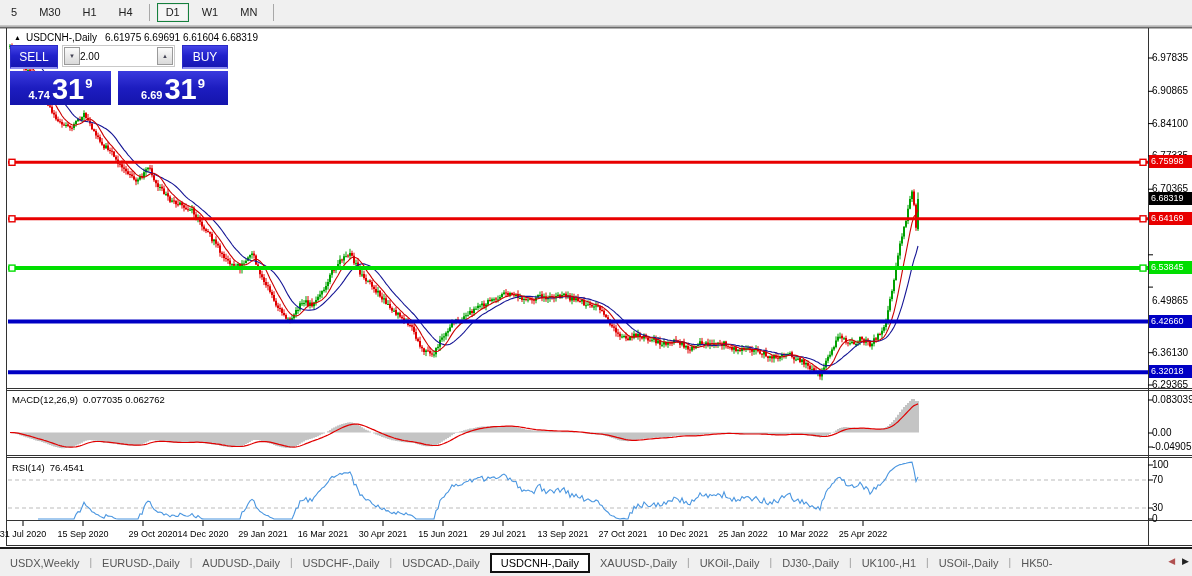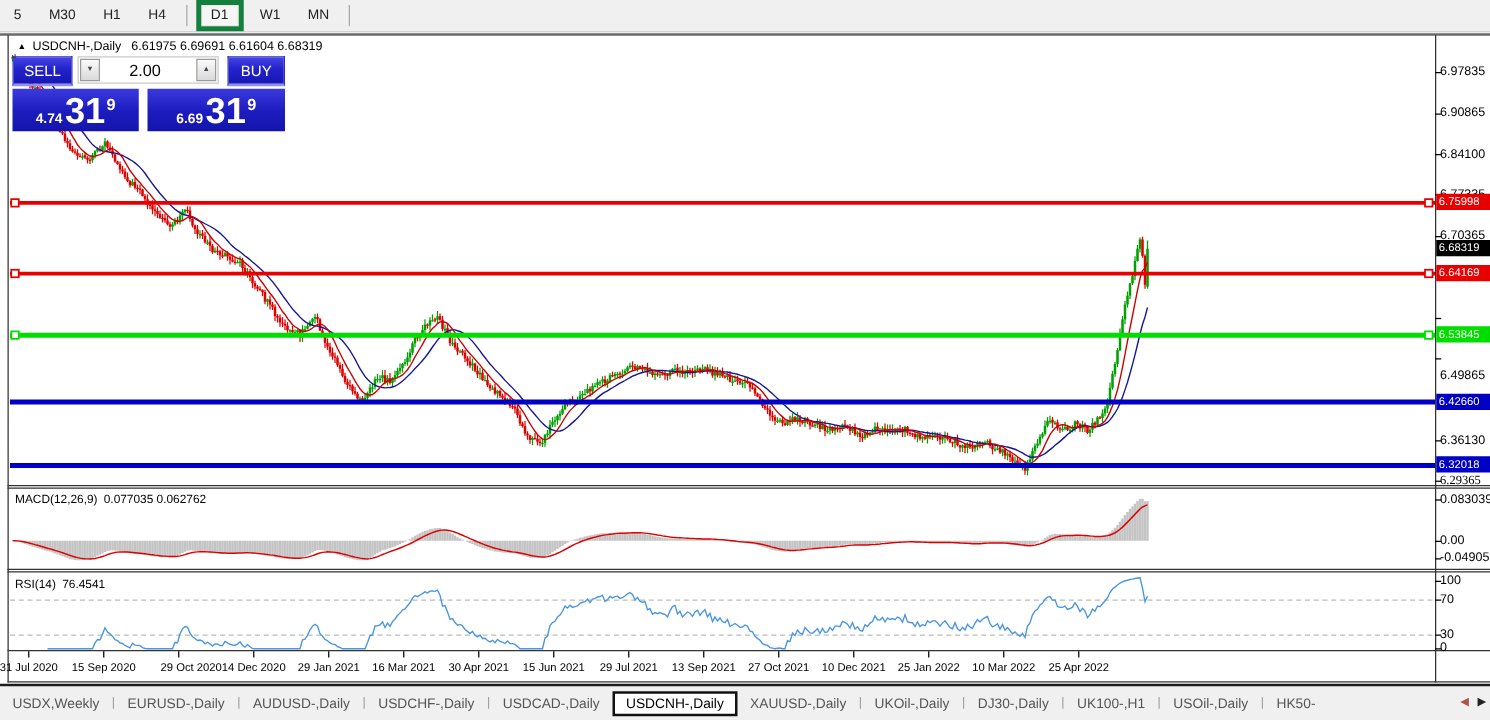--- a/index.html
+++ b/index.html
@@ -4,21 +4,21 @@
 <style>
   html,body{margin:0;padding:0;width:1192px;height:576px;overflow:hidden;
     font-family:"Liberation Sans",sans-serif;background:#f0f0f0;}
   #app{position:relative;width:1192px;height:576px;}
 
   
   #toolbar{position:absolute;left:0;top:0;width:1192px;height:25px;
     background:#f0f0f0;border-bottom:1px solid #c6c6c6;display:flex;align-items:center;}
   .tf-btn{font-size:11px;color:#222;padding:2px 8px;margin:0 2px;border:1px solid transparent;
     background:transparent;cursor:default;line-height:13px;}
-  .tf-btn.active{background:#f6f6f6;border:4px solid #15803d;box-shadow:inset 0 0 0 1px #e8e8e8;}
+  .tf-btn.active{background:#f6f6f6;border:1px solid #15803d;box-shadow:inset 0 0 0 1px #e8e8e8;}
   .tf-sep{width:1px;height:17px;background:#a8a8a8;margin:0 5px;}
 
   
   #chartwin{position:absolute;left:0;top:26px;width:1192px;height:521px;background:#ffffff;}
   #chart-svg{position:absolute;left:0;top:0;}
 
   #chart-header{position:absolute;left:14px;top:6px;font-size:10px;color:#000;white-space:nowrap;}
   #chart-header .tri{font-size:7px;margin-right:5px;position:relative;top:-1px;}
   #chart-header .sym{margin-right:8px;}
 
@@ -35,21 +35,21 @@
   .tw-row{display:flex;align-items:stretch;height:24px;}
   .tw-btn{color:#fff;font-size:12px;border:1px solid #2a2ac8;
     background:linear-gradient(#4343e6 0%,#2222cc 45%,#1717b4 100%);
     border-bottom:2px solid #8f8ff2;cursor:pointer;padding:0;}
   .tw-btn.sell{width:48px;}
   .tw-btn.buy{width:46px;margin-left:7px;}
   .tw-spin{display:flex;align-items:stretch;background:#fff;border:1px solid #c9c9c9;
     margin-left:4px;padding:1px;height:22px;box-sizing:border-box;}
   .tw-spin button{width:16px;border:1px solid #9a9a9a;background:linear-gradient(#fbfbfb,#d9d9d9);
     font-size:6px;color:#445;padding:0;cursor:pointer;}
-  .tw-vol{width:72px;border:none;outline:none;text-align:center;font-size:13px;
+  .tw-vol{width:72px;border:none;outline:none;text-align:left;font-size:10px;
     font-family:"Liberation Sans",sans-serif;padding:0 5px 0 0;color:#000;}
   .tw-prices{display:flex;margin-top:2px;}
   .tw-price{color:#fff;height:33px;display:flex;align-items:flex-end;justify-content:center;
     background:linear-gradient(#3a3ade 0%,#1d1dc0 50%,#1414ac 100%);padding-bottom:1px;cursor:pointer;}
   .tw-price.sellp{width:101px;}
   .tw-price.buyp{width:110px;margin-left:7px;}
   .tw-big{font-size:11px;font-weight:bold;margin-right:2px;margin-bottom:3px;}
   .tw-main{font-size:29px;font-weight:bold;line-height:29px;}
   .tw-sup{font-size:13px;font-weight:bold;margin-bottom:13px;margin-left:1px;}
 
@@ -1553,21 +1553,21 @@
 
     <div id="axis-layer">
         <div class="axis-label" style="top: 26px;">6.97835</div>
         <div class="axis-label" style="top: 59.2887px;">6.90865</div>
         <div class="axis-label" style="top: 91.5984px;">6.84100</div>
         <div class="axis-label" style="top: 123.908px;">6.77335</div>
         <div class="axis-label" style="top: 157.197px;">6.70365</div>
         <div class="axis-label" style="top: 222.795px; margin-top: 16px;">6.56630</div>
         <div class="axis-label" style="top: 269px;">6.49865</div>
         <div class="axis-label" style="top: 320.703px;">6.36130</div>
-        <div class="axis-label" style="top: 353.013px; font-family: Liberation Serif, serif;">6.29365</div>
+        <div class="axis-label" style="top: 353.013px;">6.29365</div>
         <div class="axis-label" style="top: 368px;">0.083039</div>
         <div class="axis-label" style="top: 401px;">0.00</div>
         <div class="axis-label" style="top: 415px;">-0.04905</div>
         <div class="axis-label" style="top: 433px;">100</div>
         <div class="axis-label" style="top: 448px;">70</div>
         <div class="axis-label" style="top: 476px;">30</div>
         <div class="axis-label" style="top: 487px;">0</div>
         <div class="level-label" style="top: 129.294px; background: rgb(232, 0, 0);">6.75998</div>
         <div class="level-label" style="top: 185.789px; background: rgb(232, 0, 0);">6.64169</div>
         <div class="level-label" style="top: 235.096px; background: rgb(0, 222, 0);">6.53845</div>

